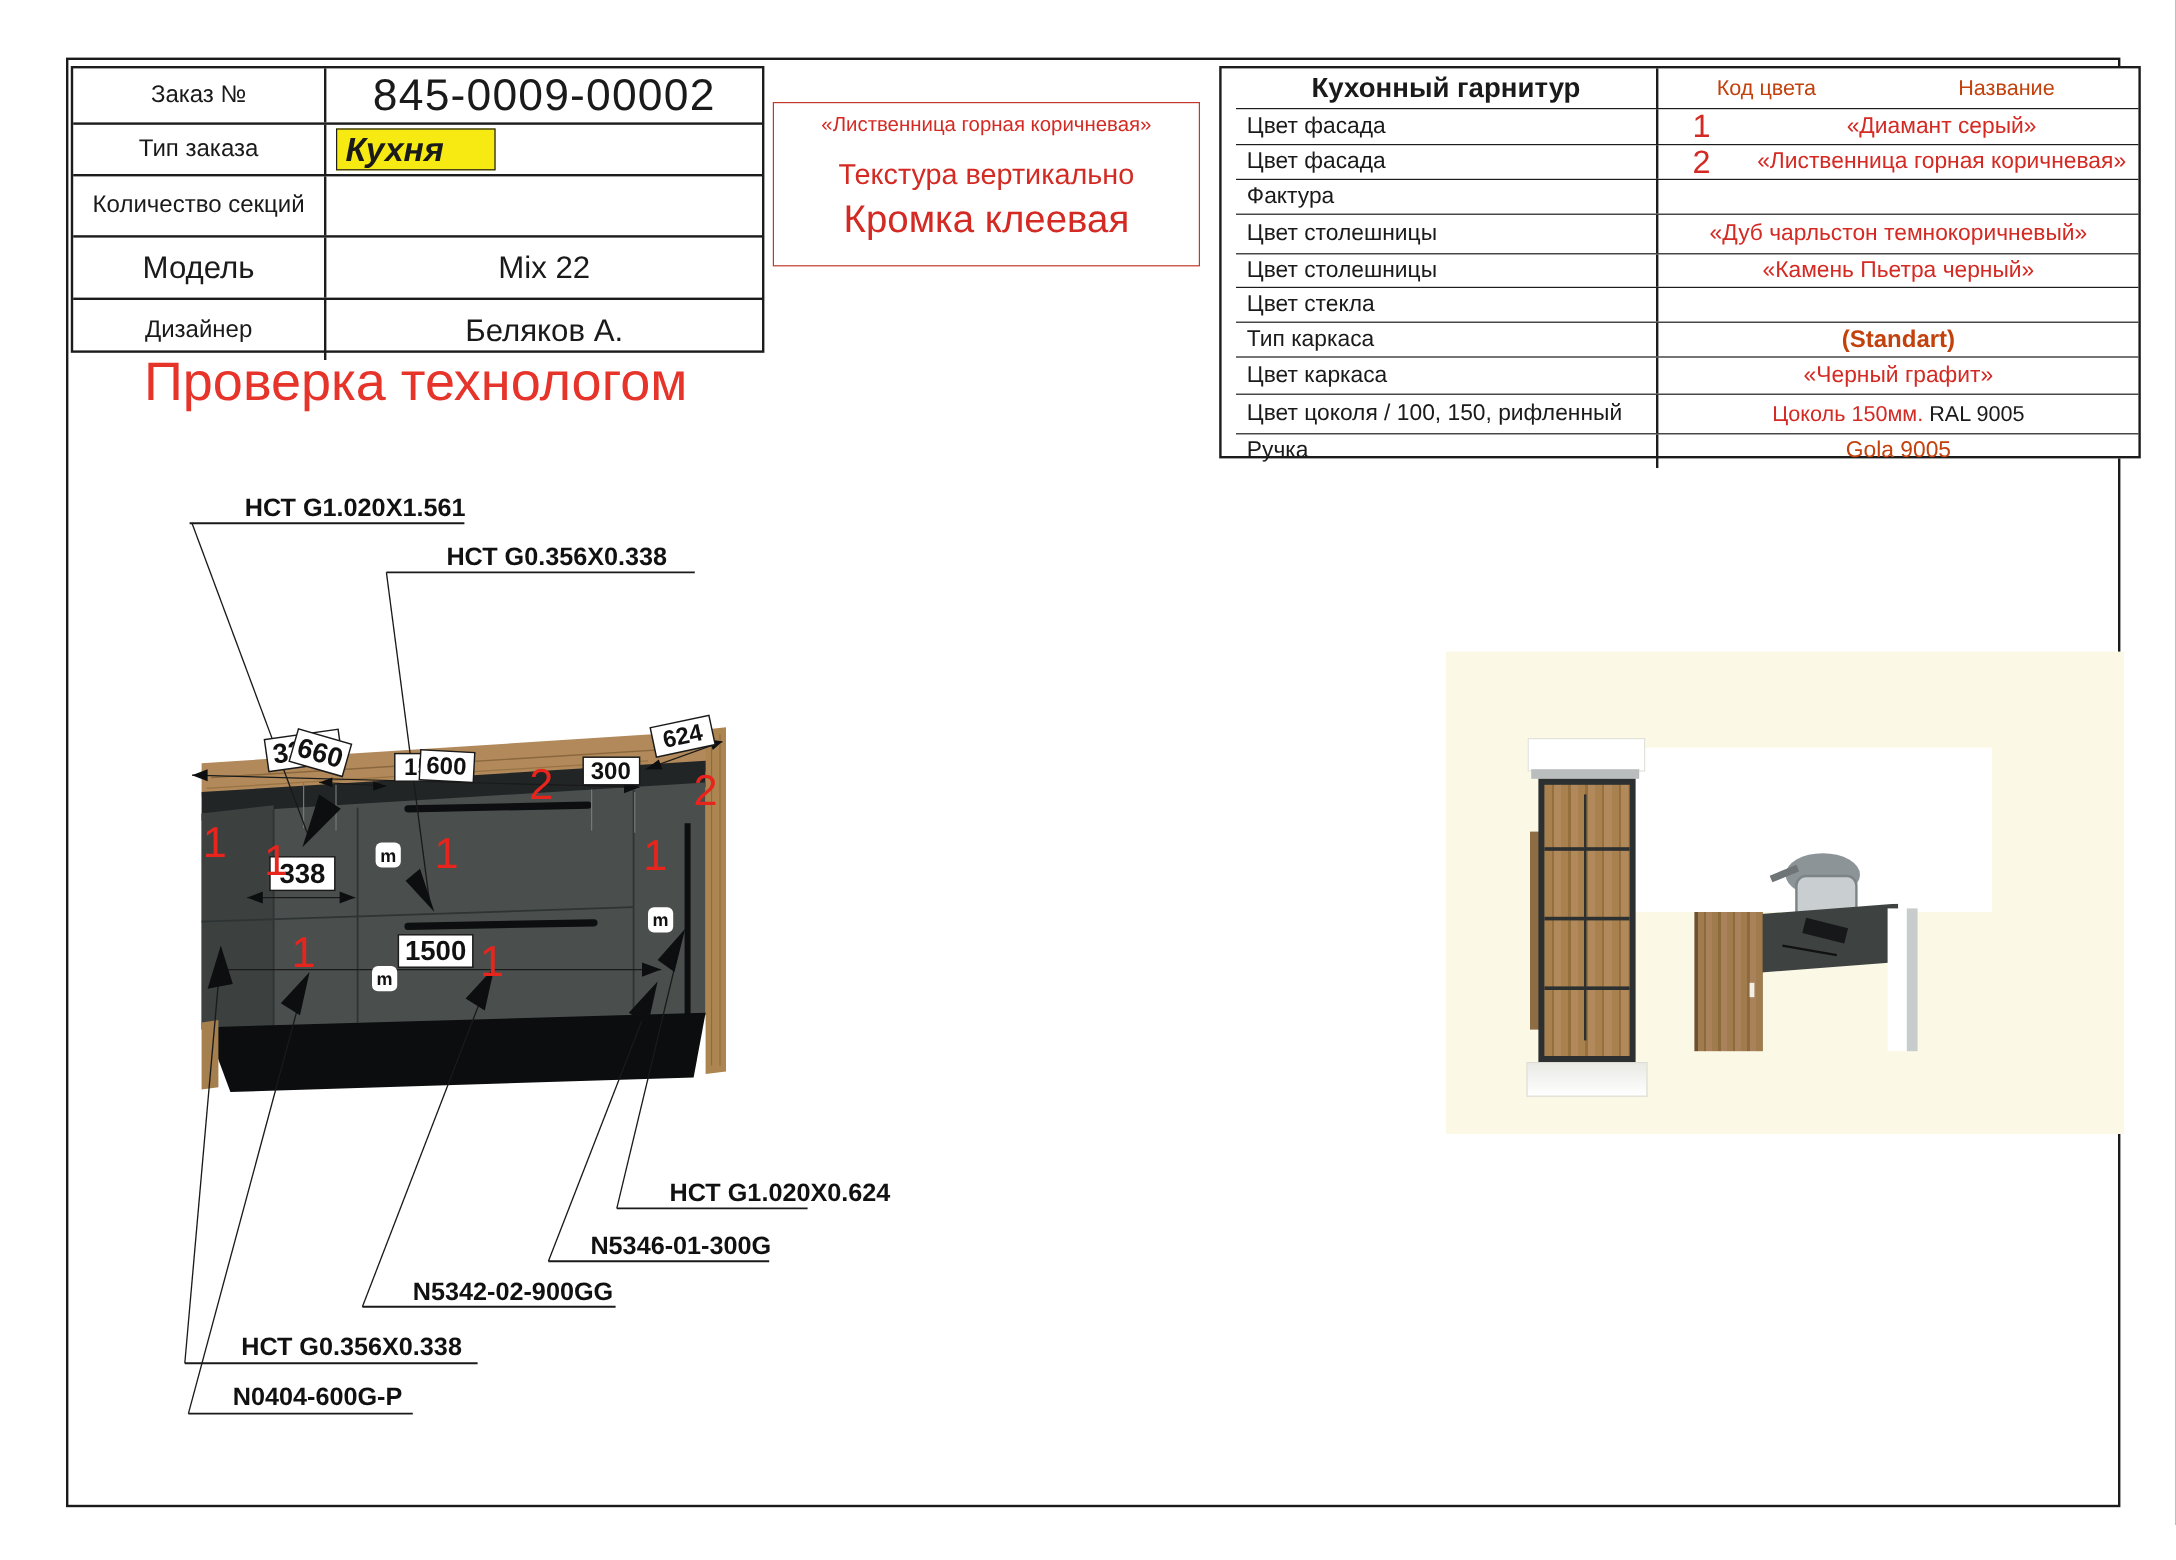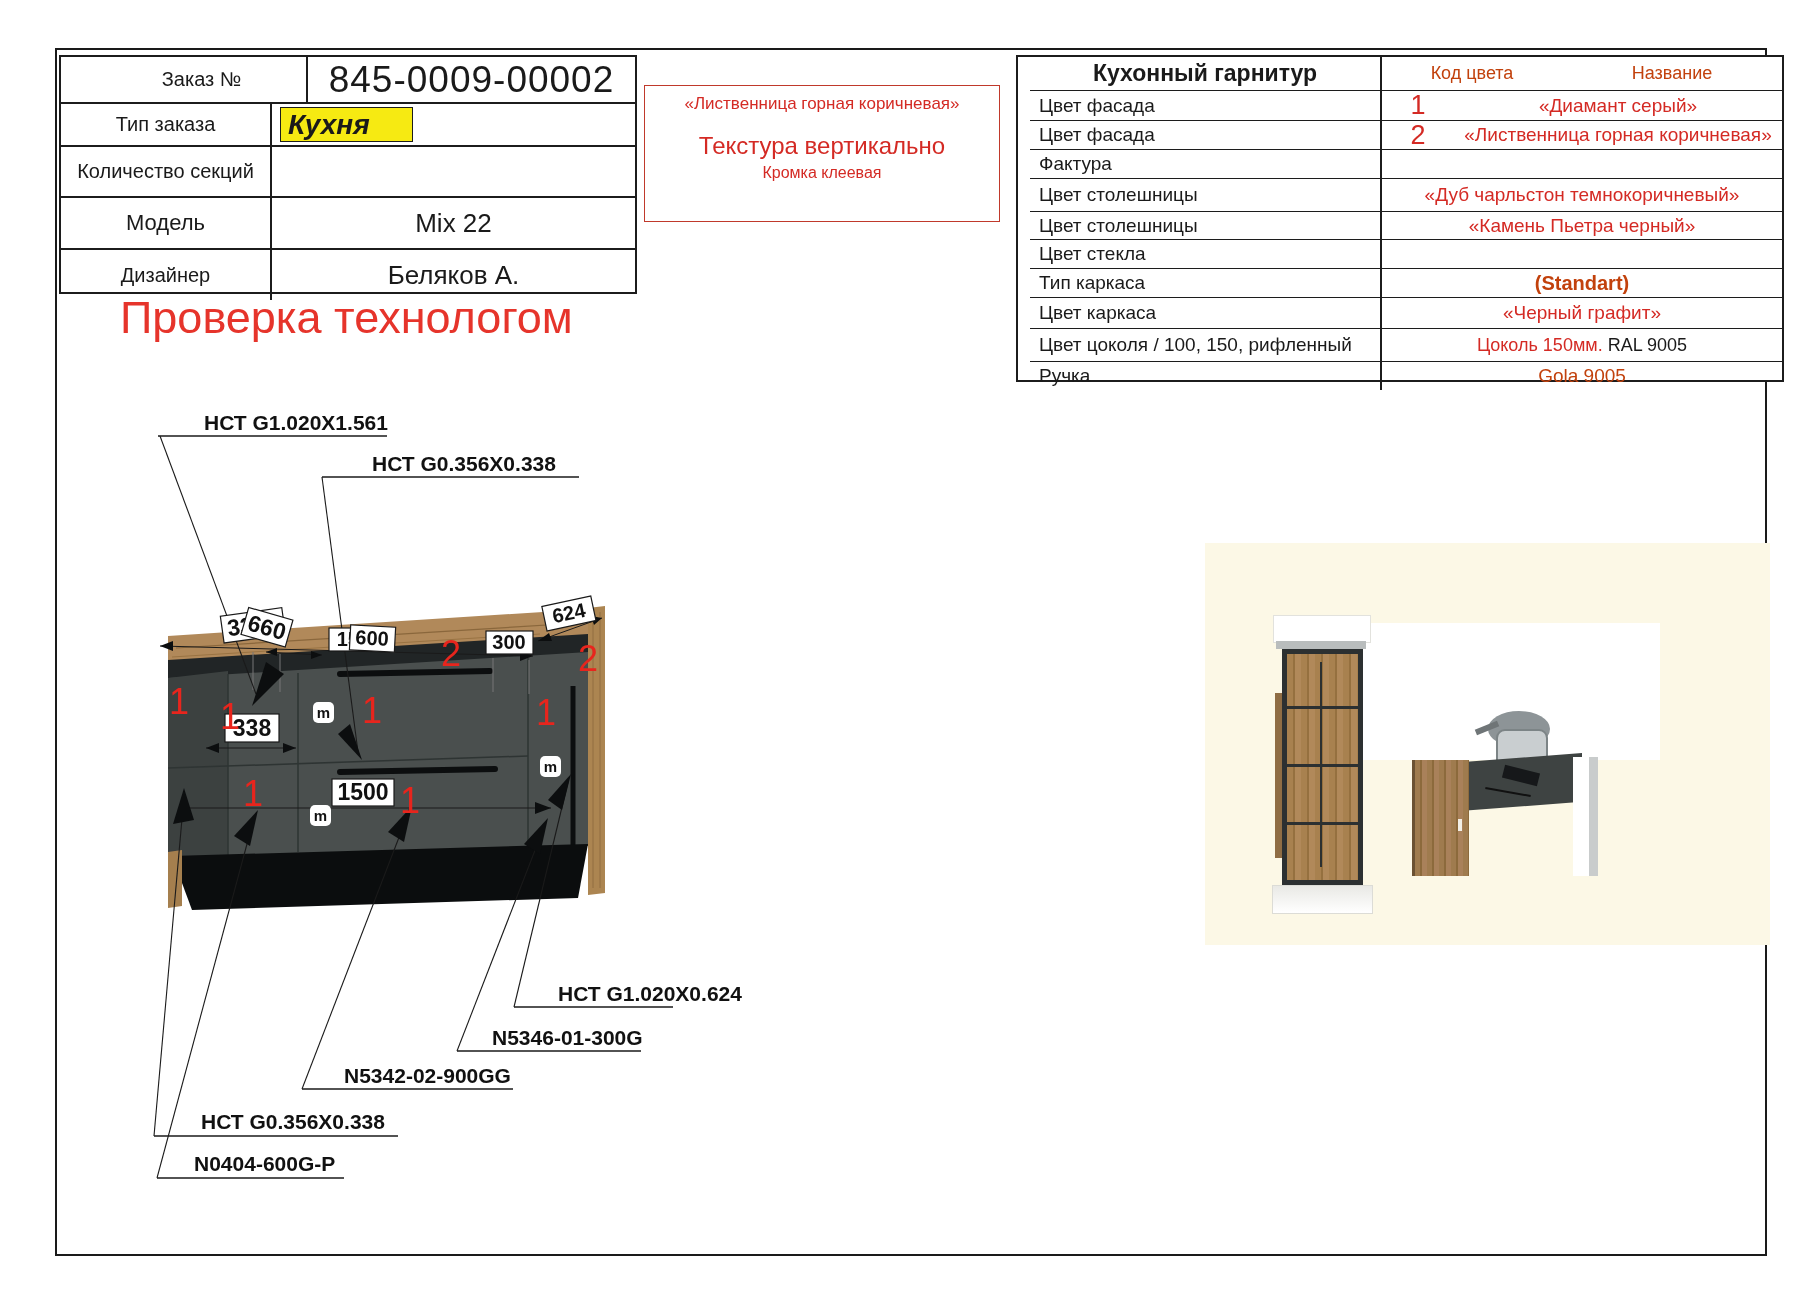--- a/index.html
+++ b/index.html
@@ -5,38 +5,38 @@
   html,body{margin:0;padding:0;background:#888;}
   #page{position:relative;width:1813px;height:1300px;background:#ffffff;
         font-family:"Liberation Sans",sans-serif;color:#1a1a1a;overflow:hidden;}
   .abs{position:absolute;}
   #page-border{left:55px;top:48px;width:1708px;height:1204px;border:2px solid #1a1a1a;}
 
   
   #order-table{left:59px;top:55px;width:574px;height:235px;border:2px solid #1c1c1c;
                display:flex;flex-direction:column;background:#fff;}
   .o-row{display:flex;border-top:2px solid #1c1c1c;flex:0 0 auto;}
-  .o-row:first-child{border-top:none;padding-left:36px;}
+  .o-row:first-child{border-top:none;}
   .o-label{width:209px;border-right:2px solid #1c1c1c;display:flex;align-items:center;
            justify-content:center;font-size:20px;}
   .o-value{flex:1;display:flex;align-items:center;justify-content:center;font-size:26px;text-align:right;}
   .o-row.r0 .o-value{font-size:37px;letter-spacing:1px;}
-  .o-row.r3 .o-label{font-size:22px;}
+  .o-row.r3 .o-label{font-size:26px;}
   .o-row.r4 .o-label{font-size:20px;}
   .o-row.r1 .o-value{justify-content:flex-start;}
   #kitchen-highlight{margin-left:8px;background:#f6ea12;border:1px solid #1c1c1c;
         width:124px;height:33px;display:flex;align-items:center;
         font-style:italic;font-weight:bold;font-size:28px;padding-left:7px;}
 
   
   #note-box{left:644px;top:85px;width:354px;height:135px;border:1.5px solid #c0392b;
             color:#d42a24;text-align:center;}
   #note-line1{margin-top:8px;font-size:17px;}
   #note-line2{margin-top:18px;font-size:24px;}
-  #note-line3{margin-top:4px;font-size:16px;text-align:center;}
+  #note-line3{margin-top:4px;font-size:32px;text-align:center;}
 
   
   #spec-table{left:1016px;top:55px;width:752px;height:323px;border:2px solid #1c1c1c;
               display:flex;flex-direction:column;background:#fff;padding-left:12px;}
   .s-row{display:flex;border-top:1.5px solid #1c1c1c;flex:0 0 auto;}
   .s-row:first-child{border-top:none;}
   .s-header{font-weight:bold;}
   .s-label{width:352px;border-right:2px solid #1c1c1c;display:flex;align-items:center;
            padding-left:9px;font-size:19px;box-sizing:border-box;}
   .s-value{flex:1;display:flex;align-items:center;justify-content:center;

